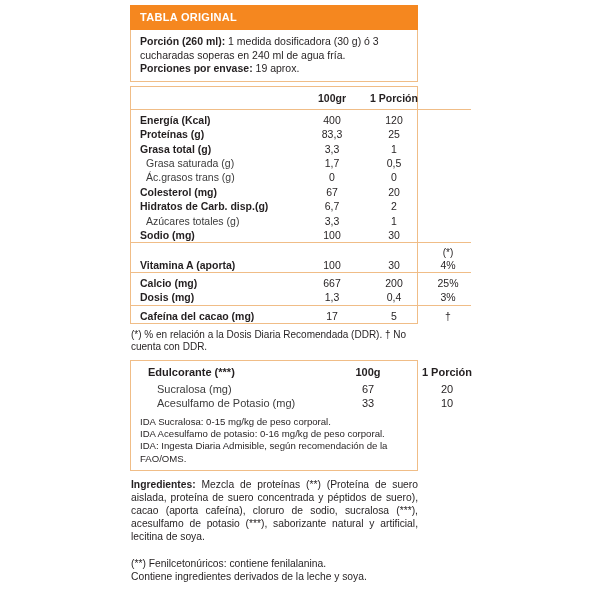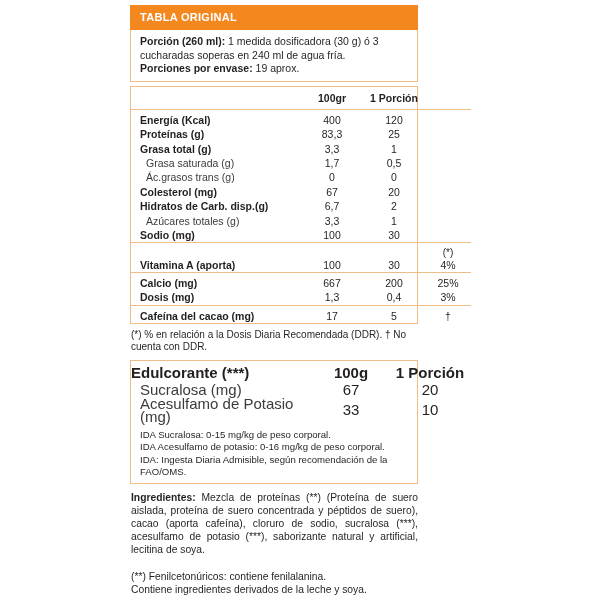--- a/index.html
+++ b/index.html
@@ -108,22 +108,23 @@
   .footnote {
     font-size: 10px;
     line-height: 12.6px;
     padding: 5px 0 6px 1px;
   }
 
   
   .stable {
     width: 100%;
     border-collapse: collapse;
-    font-size: 15px;
+    font-size: 11px;
     table-layout: fixed;
+    margin-left: 17px;
   }
   .stable td { padding: 0.5px 0; border: none; line-height: 13.2px; }
   .s-col-name { width: 180px; }
   .s-col-v1   { width: 80px;  }
   .s-col-v2   { width: 78px;  }
   .stable .name { padding-left: 9px; text-align: left; }
   .stable .val  { text-align: center; }
   .stable .hdr td { font-weight: bold; padding: 5px 0 3px 0; }
   .stable .srow .name { font-weight: normal; color: #3b3b3b; }
 

